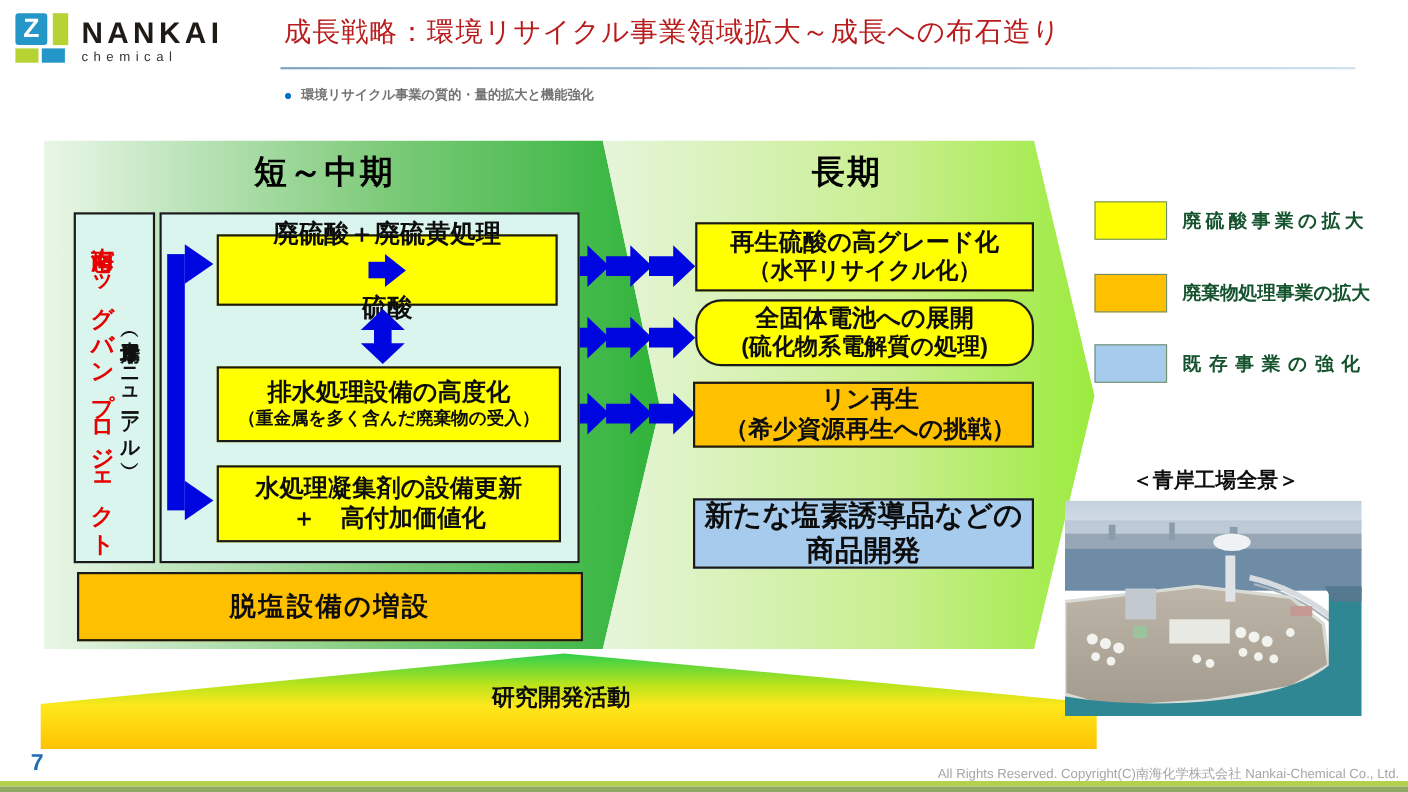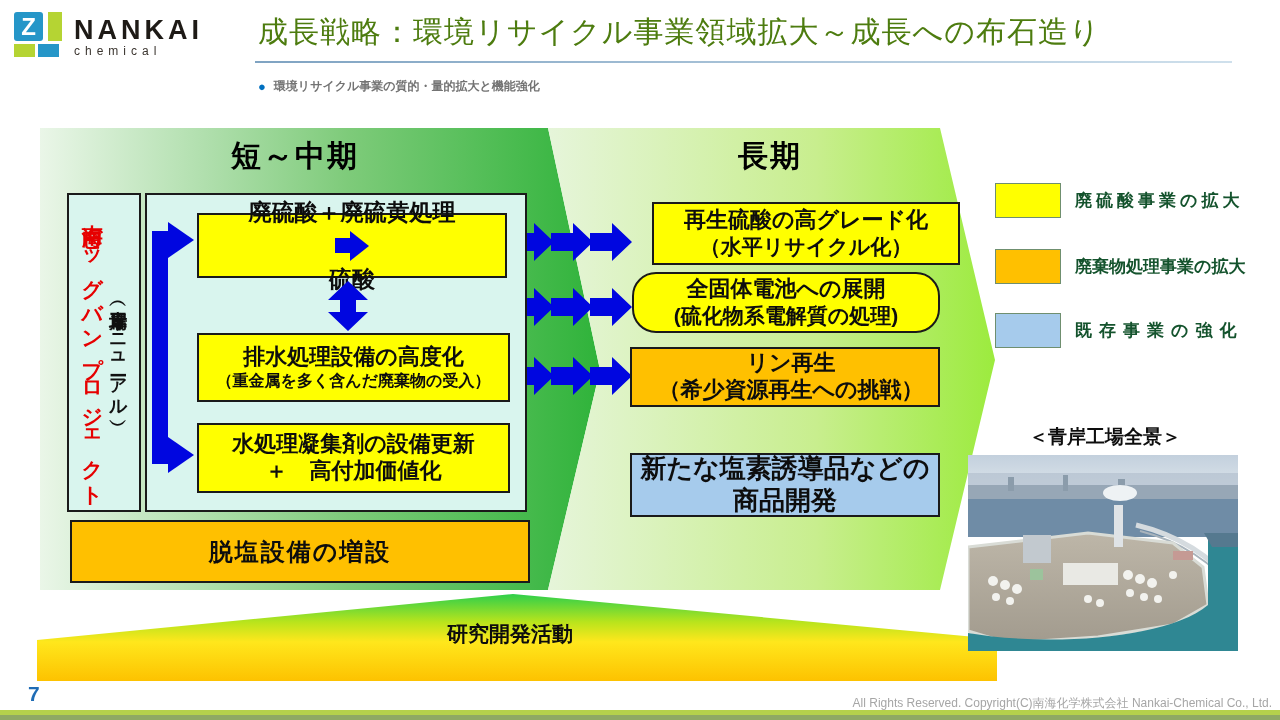--- a/index.html
+++ b/index.html
@@ -13,22 +13,22 @@
   #logo-icon { position:relative; width:48px; height:48px; background:#fff; flex:0 0 auto; }
   .lg-z   { position:absolute; left:0; top:0; width:29px; height:29px; background:#2596c8; border-radius:3px;
             color:#fff; font-weight:bold; font-size:24px; line-height:29px; text-align:center; }
   .lg-g1  { position:absolute; right:0; top:0; width:14px; height:29px; background:#b5d433; }
   .lg-g2  { position:absolute; left:0; bottom:3px; width:21px; height:13px; background:#b5d433; }
   .lg-b2  { position:absolute; right:3px; bottom:3px; width:21px; height:13px; background:#2596c8; }
   #logo-text { display:flex; flex-direction:column; align-items:flex-start; }
   #logo-brand { font-size:27px; letter-spacing:4px; color:#1e1a16; font-weight:600; }
   #logo-sub   { font-size:12px; letter-spacing:5px; color:#3a342e; margin-top:-2px; }
 
-  #page-title { left:258px; top:12px; width:990px; font-size:30px; letter-spacing:1px;
-                color:#4d7c0f; font-weight:500; white-space:nowrap; }
+  #page-title { left:258px; top:12px; width:990px; font-size:25px; letter-spacing:1px;
+                color:#b91c1c; font-weight:500; white-space:nowrap; }
   #title-rule { left:255px; top:61px; width:977px; height:2px;
                 background:linear-gradient(to right,#7fa3c2,#cfe0ec); }
   #subtitle-row { left:258px; top:78px; width:700px; display:flex; align-items:center; gap:8px; }
   #subtitle-bullet { color:#0070c0; font-size:13px; }
   #subtitle-text { color:#737373; font-size:12px; font-weight:700; white-space:nowrap; }
 
   
   svg.layer { position:absolute; left:0; top:0; pointer-events:none; }
 
   
@@ -50,21 +50,21 @@
   #project-red   { color:#e60000; font-size:21px; letter-spacing:2px; }
   #project-black { color:#111;    font-size:18px; letter-spacing:1px; }
 
   #inner-box { left:145px; top:193px; width:382px; height:319px; border:2px solid #1a1a1a; }
 
   #ybox1 { left:197px; top:213px; width:310px; height:65px; gap:4px; font-size:23px; }
   #ybox2 { left:197px; top:333px; width:313px; height:69px; }
   #ybox3 { left:197px; top:423px; width:313px; height:70px; font-size:22px; }
   #obox  { left:70px;  top:520px; width:460px; height:63px; font-size:24px; letter-spacing:2px; }
 
-  #rbox1 { left:632px; top:202px; width:308px; height:63px; font-size:22px;margin-left:20px; }
+  #rbox1 { left:632px; top:202px; width:308px; height:63px; font-size:22px; }
   #rbox2 { left:632px; top:272px; width:308px; height:61px;border-radius:24px; }
   #rbox3 { left:630px; top:347px; width:310px; height:60px; font-size:22px;padding-left:12px; }
   #rbox4 { left:630px; top:453px; width:310px; height:64px; font-size:26px; }
 
   .l1-22 { font-size:22px; } .l2-16 { font-size:16px; } .l2-18 { font-size:21px; } .l2-21 { font-size:21px; }
 
   
   .harrow { display:inline-flex; align-items:center; margin:0 2px; }
   .harrow-body { width:15px; height:15px; background:#0006e0; }
   .harrow-head { width:0; height:0; border-top:15px solid transparent;

